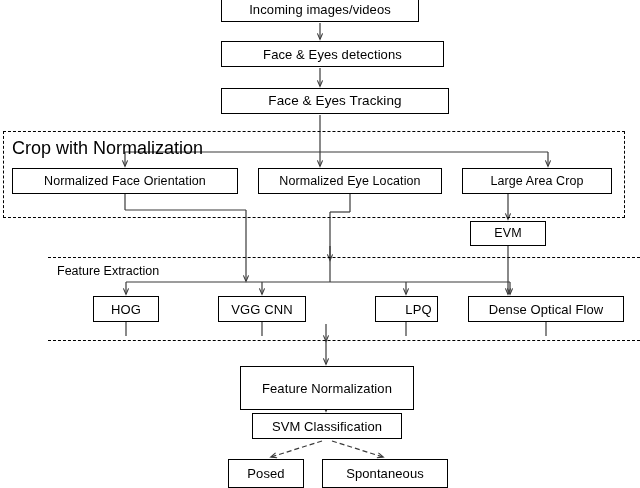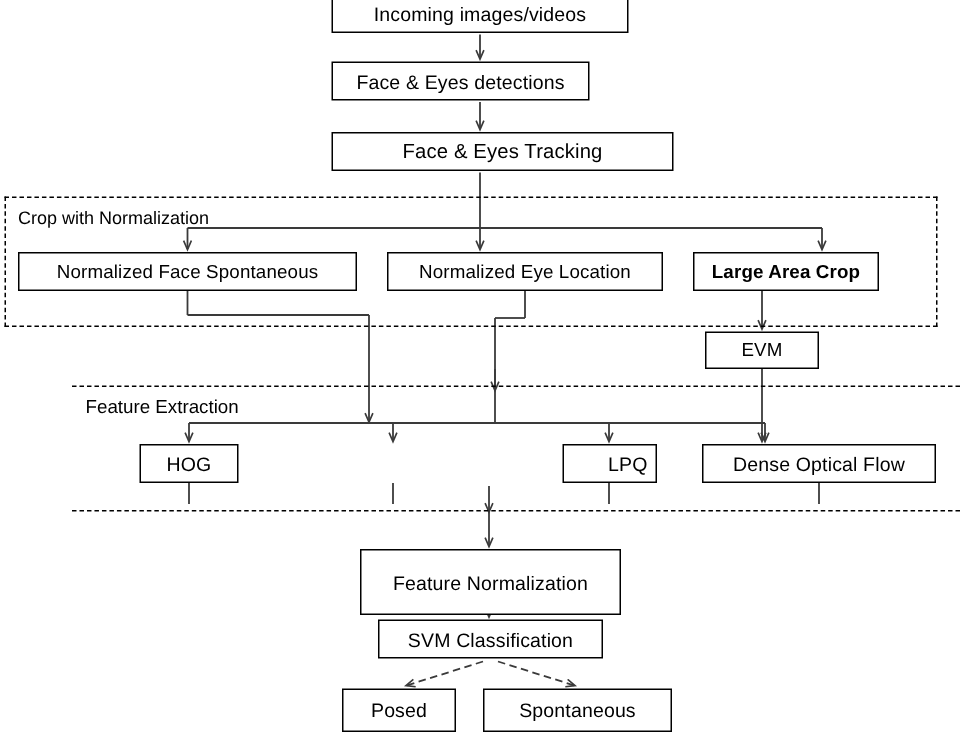--- a/index.html
+++ b/index.html
@@ -115,48 +115,51 @@
       <line x1="326" y1="341" x2="326" y2="364" marker-end="url(#ah)"></line>
 
       <line x1="326" y1="392" x2="326" y2="411" marker-end="url(#ah)"></line>
 
       <line x1="322" y1="441" x2="271" y2="457" stroke-dasharray="5,3" marker-end="url(#ah)"></line>
       <line x1="332" y1="441" x2="383" y2="457" stroke-dasharray="5,3" marker-end="url(#ah)"></line>
     </g>
   </svg>
 
   <div class="group boxed" style="left: 3px; top: 131px; width: 622px; height: 87px;"></div>
-  <div class="group-label" style="left: 12px; top: 139px; font-size: 12px;">Crop with Normalization</div>
+  <div class="group-label" style="left: 12px; top: 139px; font-size: 18px;">Crop with Normalization</div>
 
   <div class="group banded" style="left: 48px; top: 257px; width: 592px; height: 84px;"></div>
   <div class="group-label" style="left: 57px; top: 265px; font-size: 12.5px;">Feature Extraction</div>
 
   <div class="node" style="left: 221px; top: -4px; width: 198px; height: 26px; font-size: 13px;">
     <span>Incoming images/videos</span>
   </div>
-  <div class="node" style="left: 221px; top: 41px; width: 172px; height: 26px; font-size: 13px;">
+  <div class="node" style="left: 221px; top: 41px; width: 223px; height: 26px; font-size: 13px;">
     <span>Face &amp; Eyes detections</span>
   </div>
   <div class="node" style="left: 221px; top: 88px; width: 228px; height: 26px; font-size: 13.5px;">
     <span>Face &amp; Eyes Tracking</span>
   </div>
   <div class="node" style="left: 12px; top: 168px; width: 226px; height: 26px; font-size: 12.5px;">
-    <span>Normalized Face Spontaneous</span>
+    <span>Normalized Face Orientation</span>
   </div>
   <div class="node" style="left: 258px; top: 168px; width: 184px; height: 26px; font-size: 12.5px; text-align: center;">
     <span>Normalized Eye Location</span>
   </div>
-  <div class="node" style="left: 462px; top: 168px; width: 124px; height: 26px; font-size: 12.5px; font-weight: bold;">
+  <div class="node" style="left: 462px; top: 168px; width: 150px; height: 26px; font-size: 12.5px;">
     <span>Large Area Crop</span>
   </div>
   <div class="node" style="left: 470px; top: 221px; width: 76px; height: 25px; font-size: 12.5px; align-items: center;">
     <span>EVM</span>
   </div>
   <div class="node" style="left: 93px; top: 296px; width: 66px; height: 26px; font-size: 13px;">
     <span>HOG</span>
+  </div>
+  <div class="node" style="left: 218px; top: 296px; width: 88px; height: 26px; font-size: 13px;">
+    <span>VGG CNN</span>
   </div>
   <div class="node" style="left: 375px; top: 296px; width: 63px; height: 26px; font-size: 13px; padding-left: 24px;">
     <span>LPQ</span>
   </div>
   <div class="node" style="left: 468px; top: 296px; width: 156px; height: 26px; font-size: 13px;">
     <span>Dense Optical Flow</span>
   </div>
   <div class="node" style="left: 240px; top: 366px; width: 174px; height: 44px; font-size: 13px;">
     <span>Feature Normalization</span>
   </div>

